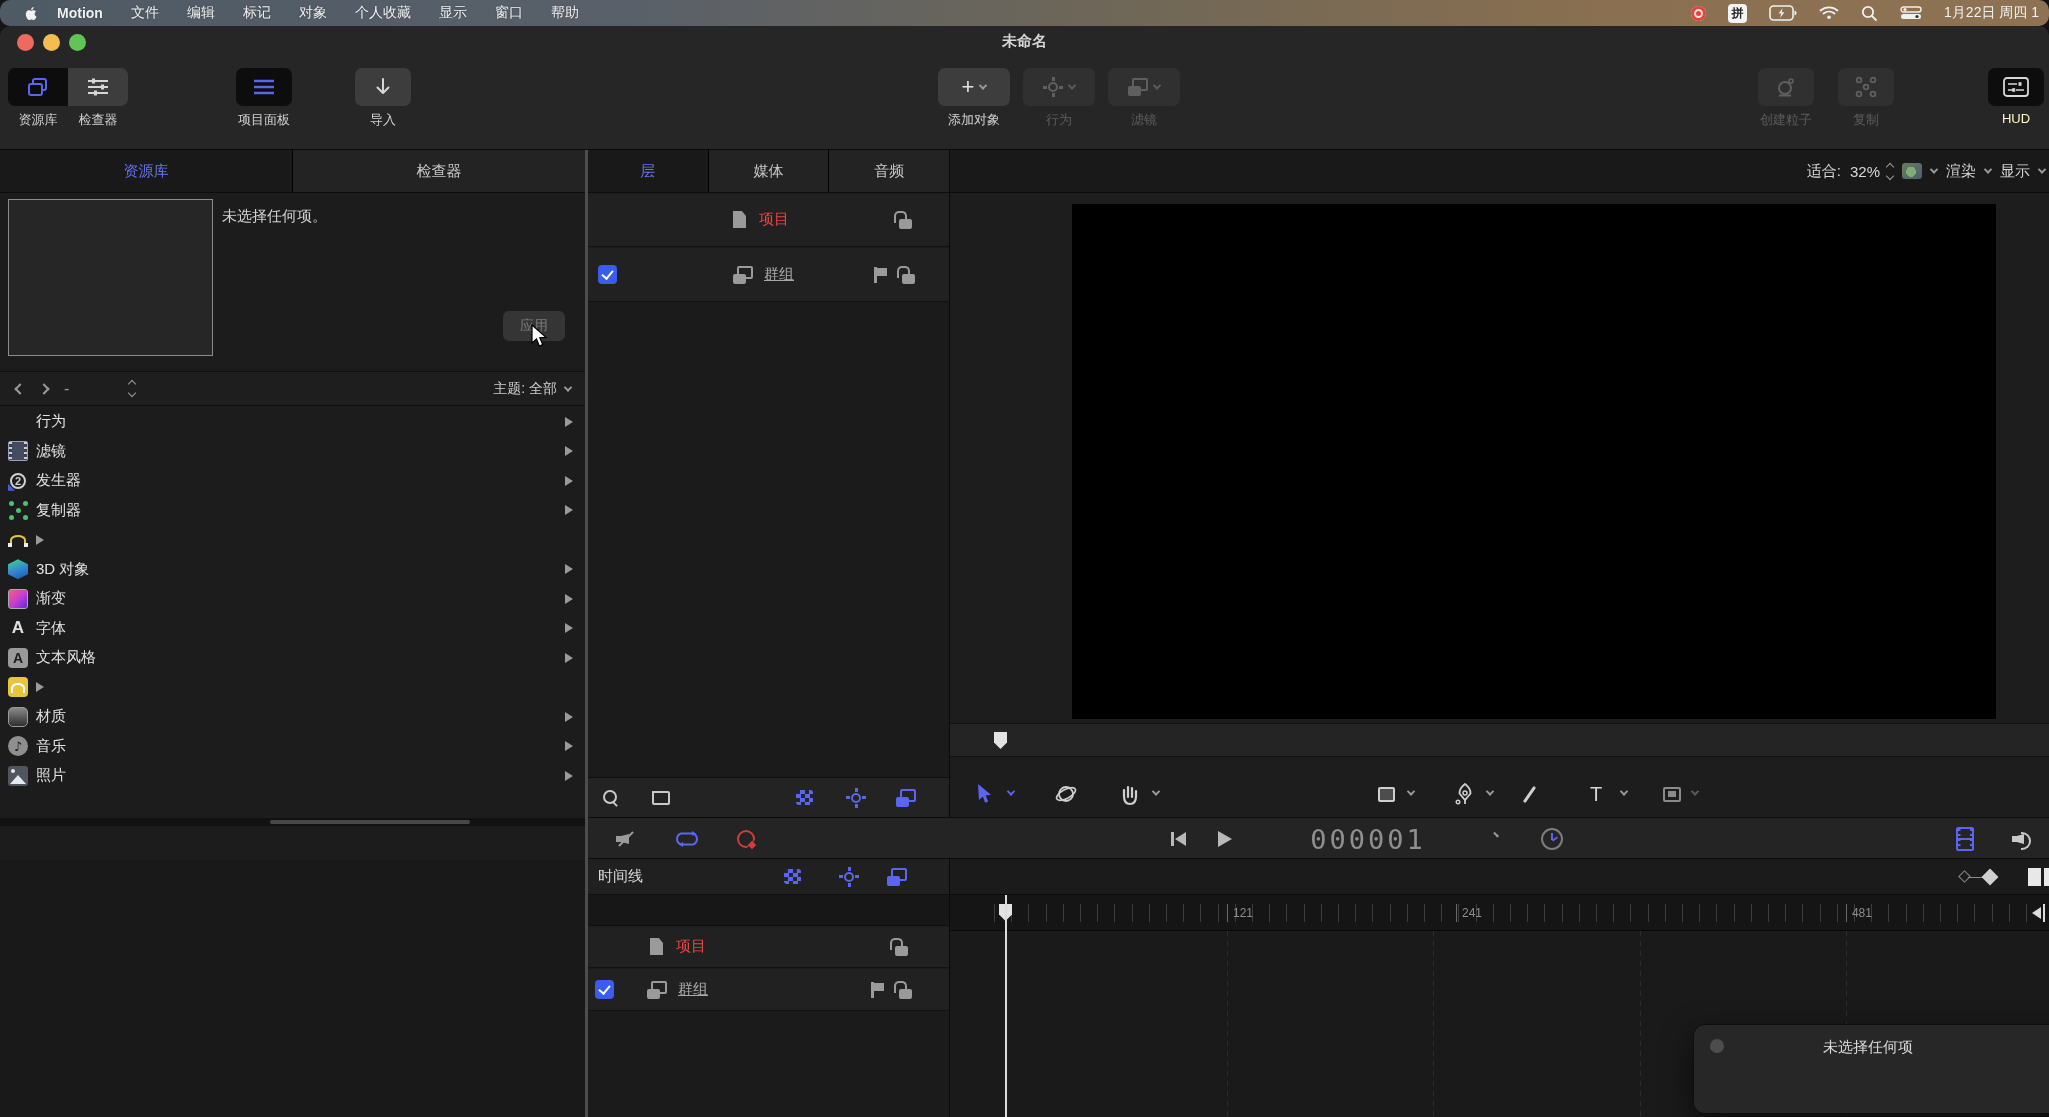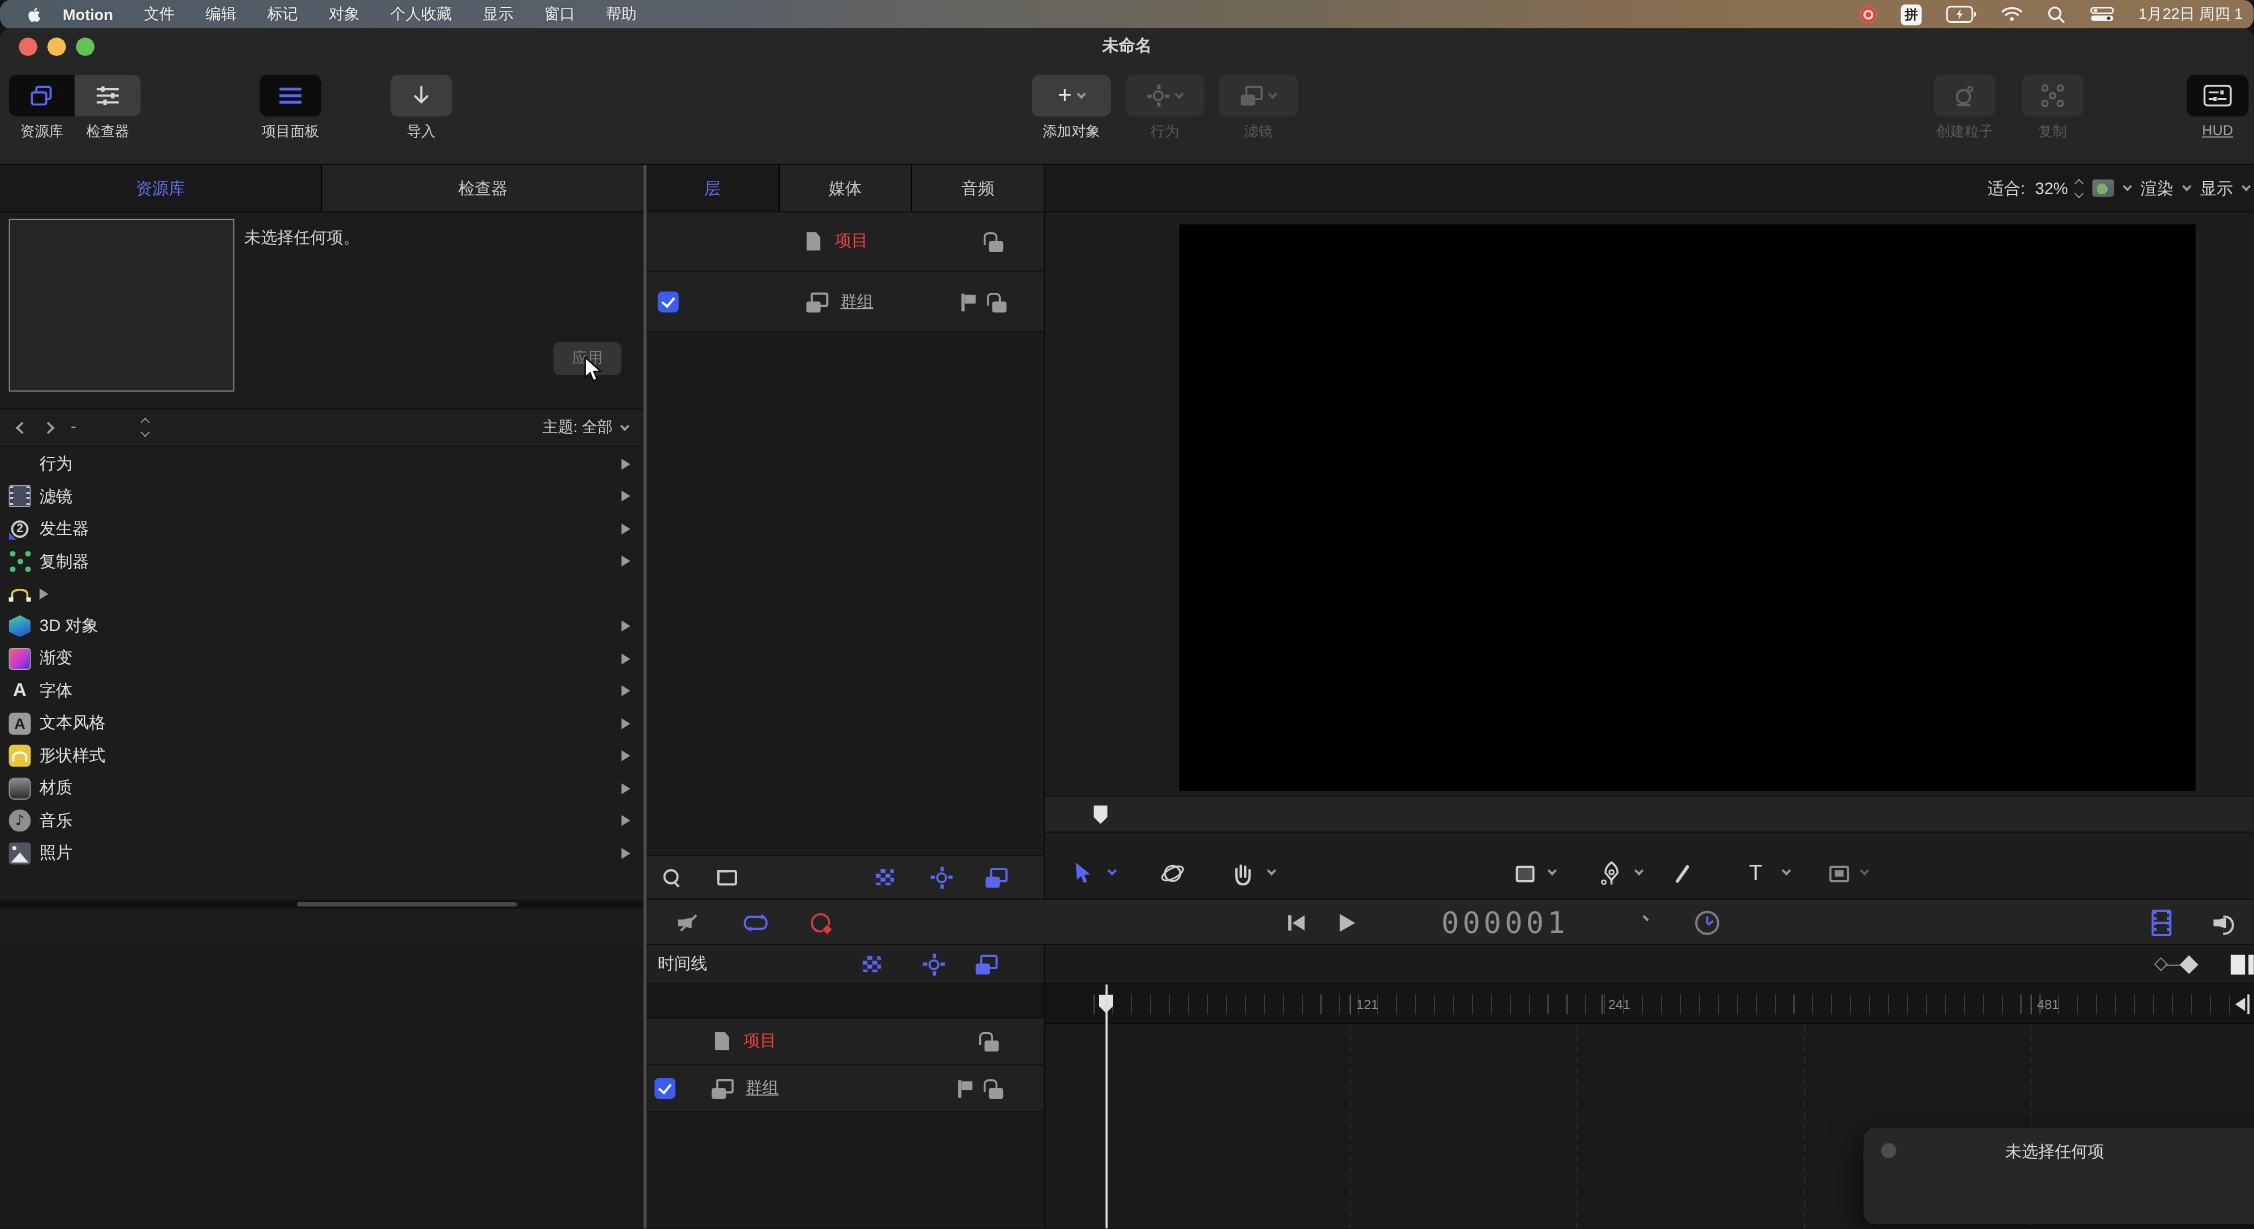--- a/index.html
+++ b/index.html
@@ -436,21 +436,21 @@
         <div class="tb-btn dark">
           <span>
             <svg width="26" height="20" viewBox="0 0 26 20">
                 <rect x="1" y="1" width="24" height="18" rx="3" fill="none" stroke="#d6d6d6" stroke-width="1.8"></rect>
                 <path d="M5 7h9M5 13h5M13 13h8" stroke="#d6d6d6" stroke-width="1.6"></path>
                 <rect x="15.5" y="5.2" width="3" height="3.6" fill="#d6d6d6"></rect>
                 <rect x="9.2" y="11.2" width="3" height="3.6" fill="#d6d6d6"></rect>
               </svg>
           </span>
         </div>
-        <span class="tb-label" style="color:#a3a3a3;text-decoration:underline;">HUD</span>
+        <span class="tb-label" style="color:#fef9c3;">HUD</span>
       </div>
     </div>
 
     <div id="library-panel">
       <div class="ltabs">
         <div class="ltab on">资源库</div>
         <div class="ltab" style="border-right:none;">检查器</div>
       </div>
 
       <div class="preview-box"></div>
@@ -518,21 +518,20 @@
             <span class="lab">字体</span>
             <span class="tri-r"></span>
           </div>
           <div class="lib-row">
             <span class="lib-ic lib-text-style"></span>
             <span class="lab">文本风格</span>
             <span class="tri-r"></span>
           </div>
           <div class="lib-row">
             <span class="lib-ic lib-shape-style"></span>
-            <span class="lab">形状样式</span>
             <span class="tri-r"></span>
           </div>
           <div class="lib-row">
             <span class="lib-ic lib-material"></span>
             <span class="lab">材质</span>
             <span class="tri-r"></span>
           </div>
           <div class="lib-row">
             <span class="lib-ic lib-music"></span>
             <span class="lab">音乐</span>

